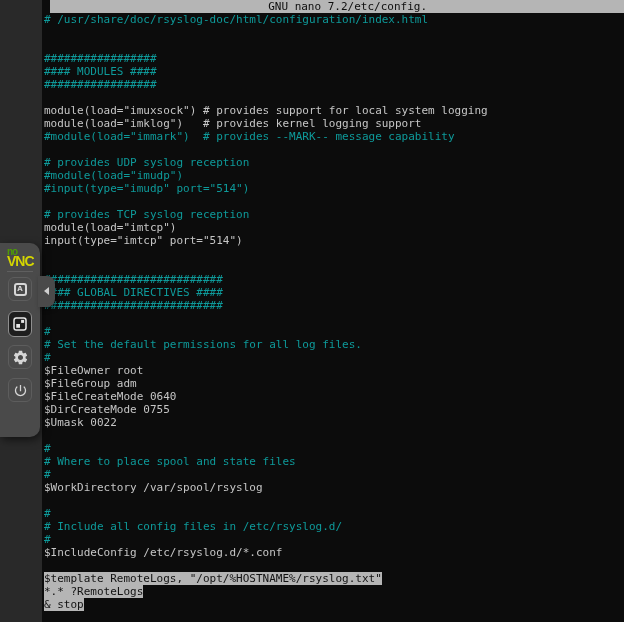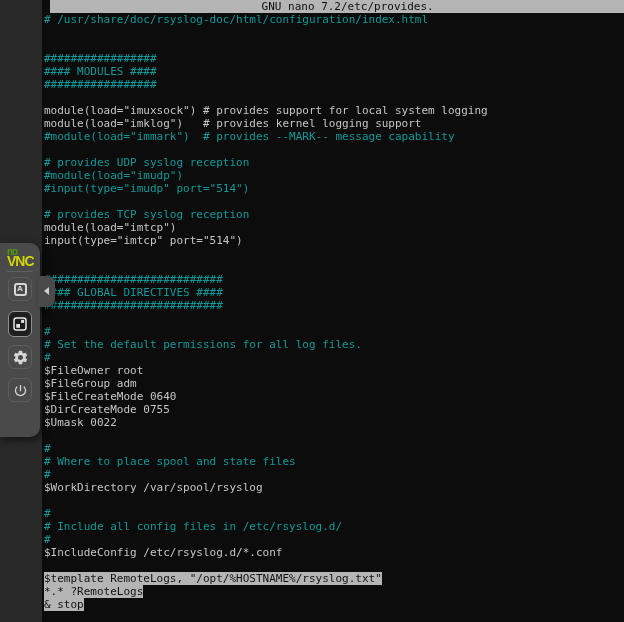--- a/index.html
+++ b/index.html
@@ -77,21 +77,21 @@
     color:#d6d6d6; font:bold 7px/7px "DejaVu Sans", sans-serif;
   }
   .icon-svg { display:block; }
 </style>
 </head>
 <body>
 
 <div class="terminal">
   <div class="nano-titlebar">
     <span>  GNU nano 7.2</span>
-    <span>/etc/provides.</span>
+    <span>/etc/config.</span>
   </div>
   <div class="term-lines"><div class="tl"><span class="tx c-teal"># /usr/share/doc/rsyslog-doc/html/configuration/index.html</span></div><div class="tl"><span class="tx c-blank"></span></div><div class="tl"><span class="tx c-blank"></span></div><div class="tl"><span class="tx c-teal">#################</span></div><div class="tl"><span class="tx c-teal">#### MODULES ####</span></div><div class="tl"><span class="tx c-teal">#################</span></div><div class="tl"><span class="tx c-blank"></span></div><div class="tl"><span class="tx c-gray">module(load="imuxsock") # provides support for local system logging</span></div><div class="tl"><span class="tx c-gray">module(load="imklog")   # provides kernel logging support</span></div><div class="tl"><span class="tx c-teal">#module(load="immark")  # provides --MARK-- message capability</span></div><div class="tl"><span class="tx c-blank"></span></div><div class="tl"><span class="tx c-teal"># provides UDP syslog reception</span></div><div class="tl"><span class="tx c-teal">#module(load="imudp")</span></div><div class="tl"><span class="tx c-teal">#input(type="imudp" port="514")</span></div><div class="tl"><span class="tx c-blank"></span></div><div class="tl"><span class="tx c-teal"># provides TCP syslog reception</span></div><div class="tl"><span class="tx c-gray">module(load="imtcp")</span></div><div class="tl"><span class="tx c-gray">input(type="imtcp" port="514")</span></div><div class="tl"><span class="tx c-blank"></span></div><div class="tl"><span class="tx c-blank"></span></div><div class="tl"><span class="tx c-teal">###########################</span></div><div class="tl"><span class="tx c-teal">#### GLOBAL DIRECTIVES ####</span></div><div class="tl"><span class="tx c-teal">###########################</span></div><div class="tl"><span class="tx c-blank"></span></div><div class="tl"><span class="tx c-teal">#</span></div><div class="tl"><span class="tx c-teal"># Set the default permissions for all log files.</span></div><div class="tl"><span class="tx c-teal">#</span></div><div class="tl"><span class="tx c-gray">$FileOwner root</span></div><div class="tl"><span class="tx c-gray">$FileGroup adm</span></div><div class="tl"><span class="tx c-gray">$FileCreateMode 0640</span></div><div class="tl"><span class="tx c-gray">$DirCreateMode 0755</span></div><div class="tl"><span class="tx c-gray">$Umask 0022</span></div><div class="tl"><span class="tx c-blank"></span></div><div class="tl"><span class="tx c-teal">#</span></div><div class="tl"><span class="tx c-teal"># Where to place spool and state files</span></div><div class="tl"><span class="tx c-teal">#</span></div><div class="tl"><span class="tx c-gray">$WorkDirectory /var/spool/rsyslog</span></div><div class="tl"><span class="tx c-blank"></span></div><div class="tl"><span class="tx c-teal">#</span></div><div class="tl"><span class="tx c-teal"># Include all config files in /etc/rsyslog.d/</span></div><div class="tl"><span class="tx c-teal">#</span></div><div class="tl"><span class="tx c-gray">$IncludeConfig /etc/rsyslog.d/*.conf</span></div><div class="tl"><span class="tx c-blank"></span></div><div class="tl"><span class="tx c-sel">$template RemoteLogs, "/opt/%HOSTNAME%/rsyslog.txt"</span></div><div class="tl"><span class="tx c-sel">*.* ?RemoteLogs</span></div><div class="tl"><span class="tx c-sel">&amp; stop</span></div></div>
 </div>
 
 <div class="vnc-panel">
   <div class="vnc-logo">
     <div class="l1">no</div>
     <div class="l2">VNC</div>
   </div>
   <div class="vnc-divider"></div>

